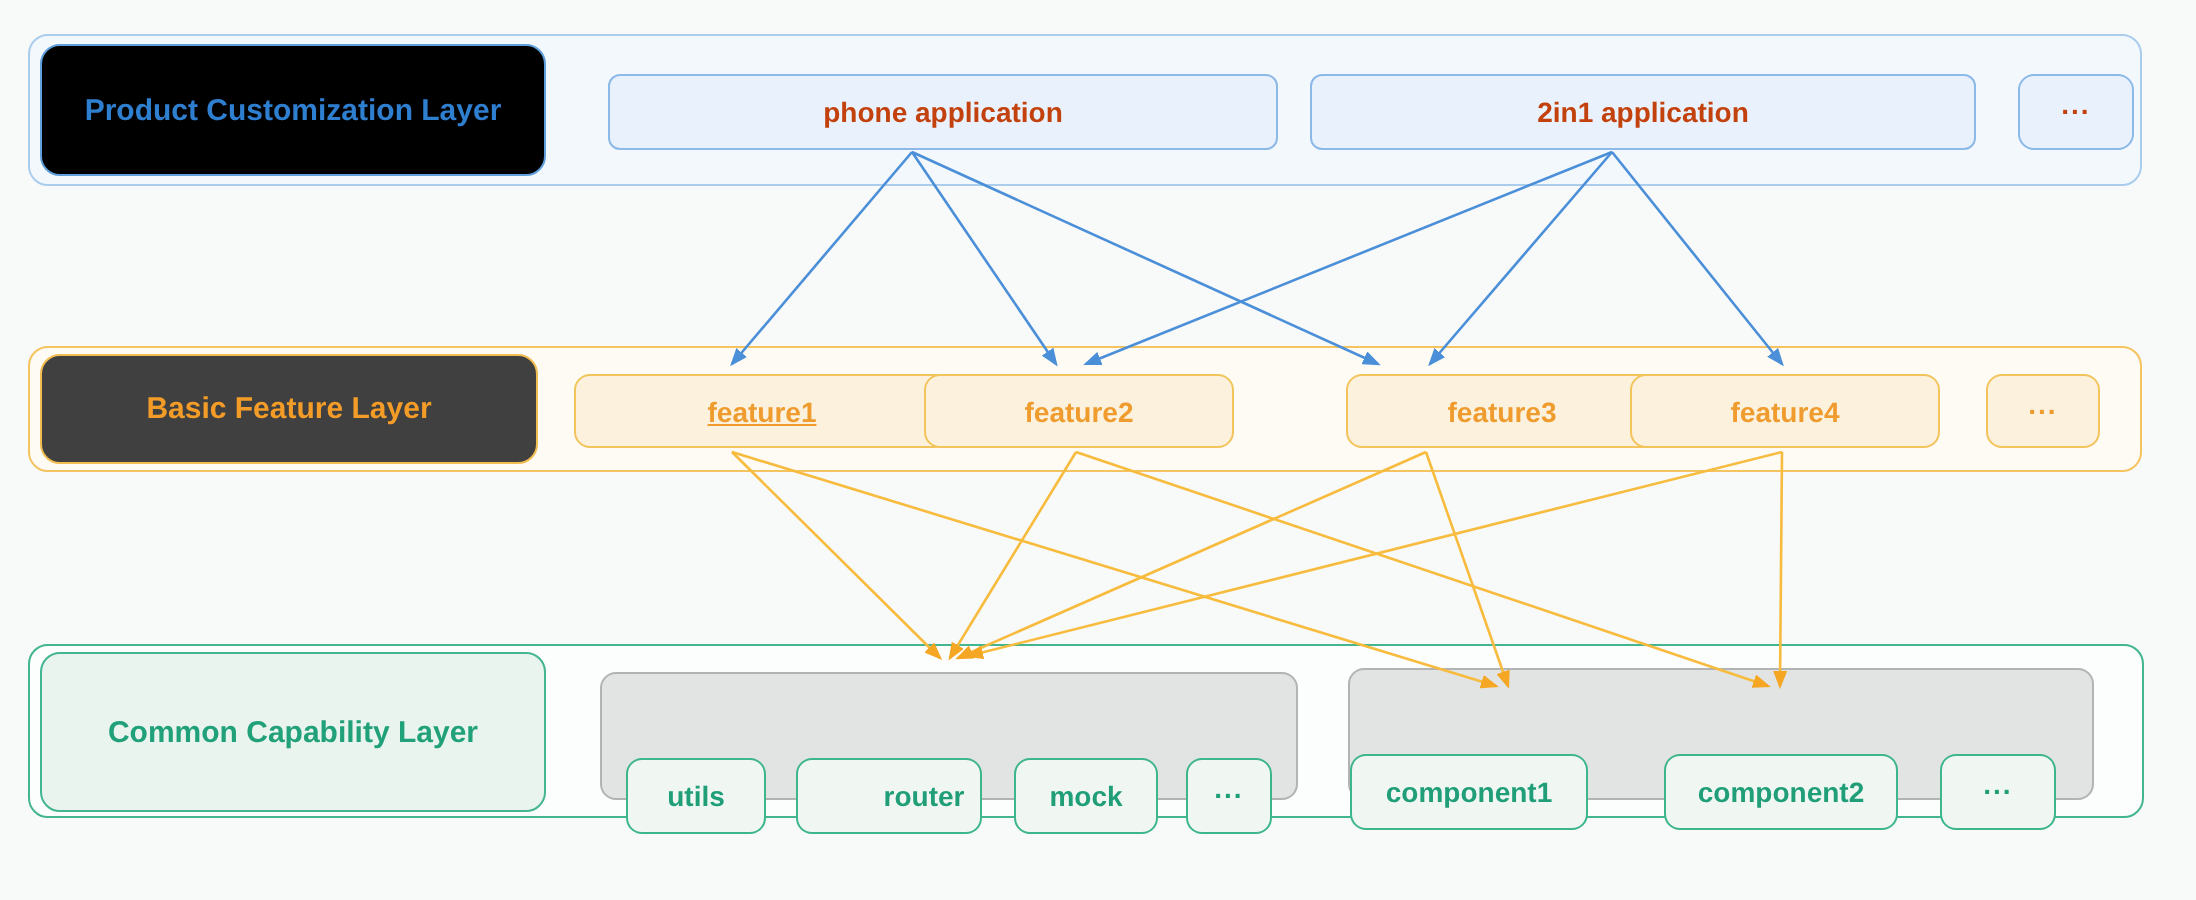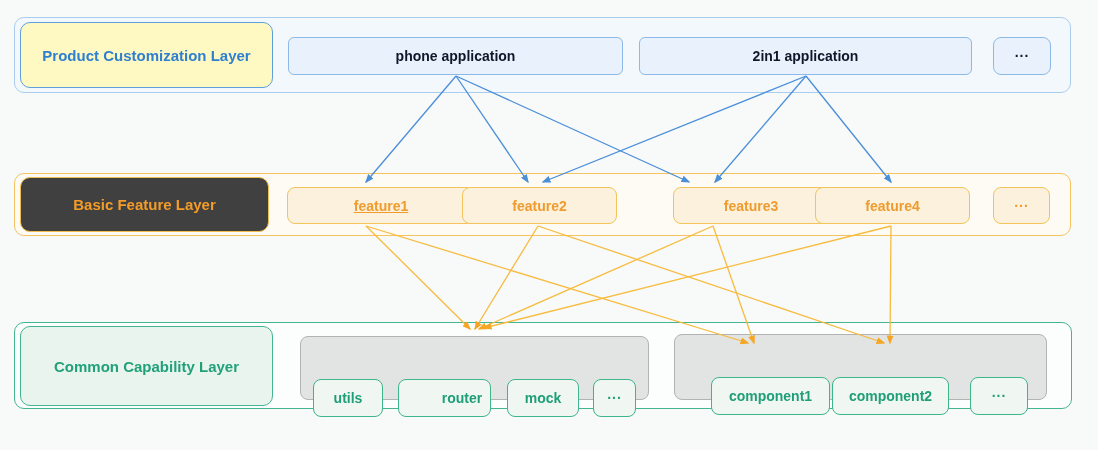--- a/index.html
+++ b/index.html
@@ -8,27 +8,27 @@
     background:#f8f9f9;
     font-family:"Liberation Sans",sans-serif;
   }
   .band{position:absolute;border-radius:10px;box-sizing:border-box;}
   .band.blue{left:14px;top:17px;width:1057px;height:76px;background:#f3f8fd;border:1.5px solid #aacdee;}
   .band.orange{left:14px;top:173px;width:1057px;height:63px;background:#fdfbf4;border:1.5px solid #f5c35f;}
   .band.green{left:14px;top:322px;width:1058px;height:87px;background:#fcfdfd;border:1.5px solid #43b591;}
 
   .label-box{position:absolute;display:flex;align-items:center;justify-content:center;
     border-radius:10px;box-sizing:border-box;font-weight:bold;font-size:15px;}
-  .label-box.blue{left:20px;top:22px;width:253px;height:66px;background:#fef9c3;border:1.5px solid #5f9fdb;color:#2e7fd0;text-align:right;}
+  .label-box.blue{left:20px;top:22px;width:253px;height:66px;background:#000000;border:1.5px solid #5f9fdb;color:#2e7fd0;text-align:right;}
   .label-box.orange{left:20px;top:177px;width:249px;height:55px;background:#404040;border:1.5px solid #f1bd50;color:#f39c27;}
   .label-box.green{left:20px;top:326px;width:253px;height:80px;background:#eaf4ee;border:1.5px solid #43b591;color:#21a179;}
 
   .node{position:absolute;display:flex;align-items:center;justify-content:center;
     box-sizing:border-box;font-weight:bold;font-size:14px;}
-  .node.blue{background:#e9f2fc;border:1.5px solid #8cb9e7;border-radius:6px;color:#0f172a;top:37px;height:38px;}
+  .node.blue{background:#e9f2fc;border:1.5px solid #8cb9e7;border-radius:6px;color:#c2410c;top:37px;height:38px;margin-left:16px;}
   .node.orange{background:#fbf1dc;border:1.5px solid #f3c45c;border-radius:8px;color:#ef9b2d;top:187px;height:37px;}
   .node.green{background:#f0f7f2;border:1.5px solid #3db68c;border-radius:8px;color:#1f9e78;margin-top:28px;}
 
   .gray-group{position:absolute;background:#e2e3e3;border:1.5px solid #b2b3b3;border-radius:8px;box-sizing:border-box;}
   .gray-group .node.green{top:14px;height:38px;}
 
   .dots{letter-spacing:1px;}
   .dots span{display:inline-block;transform:translateY(-4px);}
 
   #edge-layer{position:absolute;left:0;top:0;width:1098px;height:450px;pointer-events:none;}
@@ -86,21 +86,21 @@
     </div>
     <div class="node green" style="left:206px;width:72px;">
       <span>mock</span>
     </div>
     <div class="node green dots" style="left:292px;width:43px;">
       <span>...</span>
     </div>
   </div>
 
   <div class="gray-group" style="left:674px;top:334px;width:373px;height:66px;">
-    <div class="node green" style="left:36px;width:119px;">
+    <div class="node green" style="left:0;width:119px;">
       <span>component1</span>
     </div>
     <div class="node green" style="left:157px;width:117px;">
       <span>component2</span>
     </div>
     <div class="node green dots" style="left:295px;width:58px;">
       <span>...</span>
     </div>
   </div>
 

